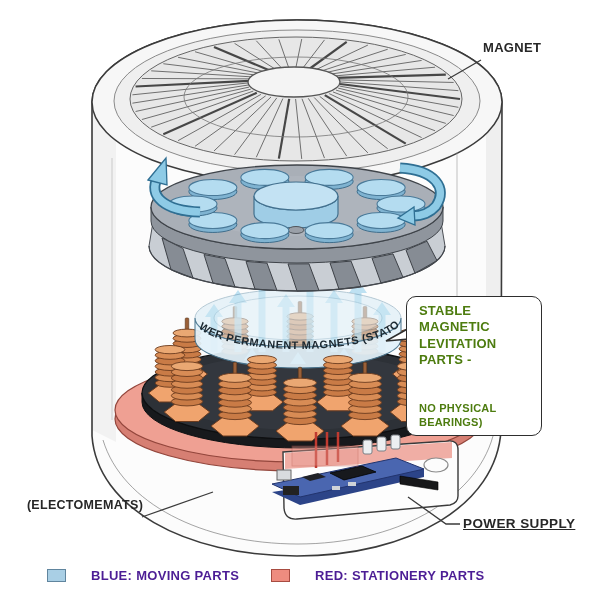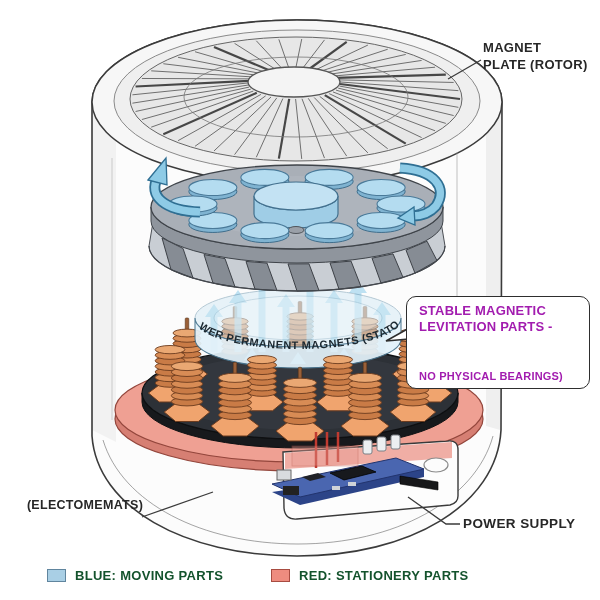--- a/index.html
+++ b/index.html
@@ -4,28 +4,28 @@
 <style>
   html,body{margin:0;padding:0;background:#ffffff;}
   body{width:600px;height:600px;overflow:hidden;position:relative;
        font-family:"Liberation Sans",sans-serif;}
   .stage{position:absolute;left:0;top:0;width:600px;height:600px;}
   svg{position:absolute;left:0;top:0;}
   .lbl{position:absolute;font:600 12.5px/1.3 "Liberation Sans",sans-serif;
        color:#272727;letter-spacing:.3px;white-space:nowrap;}
   .lbl-magnet{left:483px;top:40px;font-size:13px;}
   .lbl-stator{left:26px;top:497px;width:118px;text-align:center;font-size:12.5px;}
-  .lbl-power{left:463px;top:515px;font-size:13.5px;letter-spacing:.4px;}
-  .callout{position:absolute;left:406px;top:296px;width:184px;box-sizing:border-box;
+  .lbl-power{left:463px;top:515px;font-size:13.5px;letter-spacing:.4px;text-decoration:underline;}
+  .callout{position:absolute;left:406px;top:296px;width:136px;box-sizing:border-box;
            border:1.7px solid #2e2e2e;border-radius:10px;background:#fff;
-           padding:6px 10px 5px 12px;color:#a21caf;}
+           padding:6px 10px 5px 12px;color:#4d7c0f;}
   .callout .c1{font:600 13px/1.25 "Liberation Sans",sans-serif;letter-spacing:.2px;}
   .callout .c2{font:600 11px/1.3 "Liberation Sans",sans-serif;letter-spacing:.2px;margin-top:33px;}
-  .legend-item{position:absolute;display:flex;align-items:flex-start;gap:9px;
-               font:600 13px/1 "Liberation Sans",sans-serif;color:#14532d;letter-spacing:.3px;}
+  .legend-item{position:absolute;display:flex;align-items:flex-start;gap:25px;
+               font:600 13px/1 "Liberation Sans",sans-serif;color:#4c1d95;letter-spacing:.3px;}
   .legend-blue{left:47px;top:569px;}
   .legend-red{left:252px;top:569px;padding-left:19px;}
   .sw{width:19px;height:13px;display:inline-block;box-sizing:border-box;}
   .sw-blue{background:#a9cfe5;border:1.6px solid #60859e;}
   .sw-red{background:#ee8c7f;border:1.6px solid #a84c41;}
 </style>
 </head>
 <body>
 
 <div class="stage">
@@ -391,21 +391,20 @@
   <g stroke="#3b3b3b" stroke-width="1.3" fill="none">
     <path d="M 481,60 L 448,79"></path>
     <path d="M 142,517 L 213,492"></path>
     <path d="M 408,497 L 446,524 L 460,524"></path>
   </g>
   <polygon points="420,322 386,341 420,338" fill="#ffffff" stroke="#2e2e2e" stroke-width="1.5"></polygon>
 </svg>
 
 <div class="lbl lbl-magnet">
   <div>MAGNET</div>
-  <div>PLATE (ROTOR)</div>
 </div>
 
 <div class="callout">
   <div class="c1">STABLE MAGNETIC</div>
   <div class="c1">LEVITATION PARTS -</div>
   <div class="c2">NO PHYSICAL BEARINGS)</div>
 </div>
 
 <div class="lbl lbl-stator">
   <div>(ELECTOMEMATS)</div>

